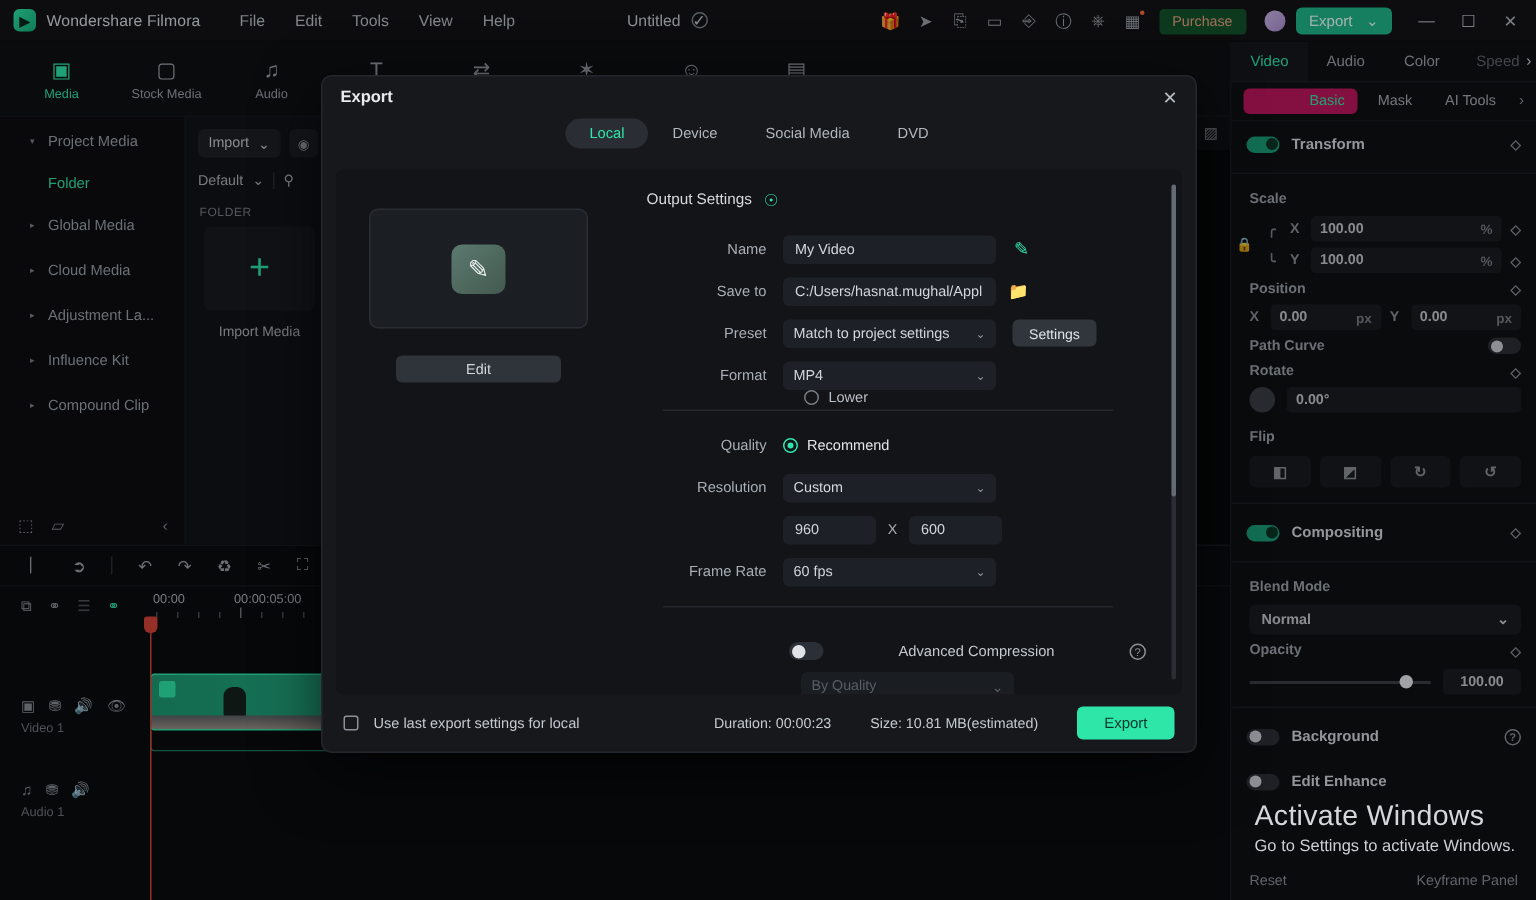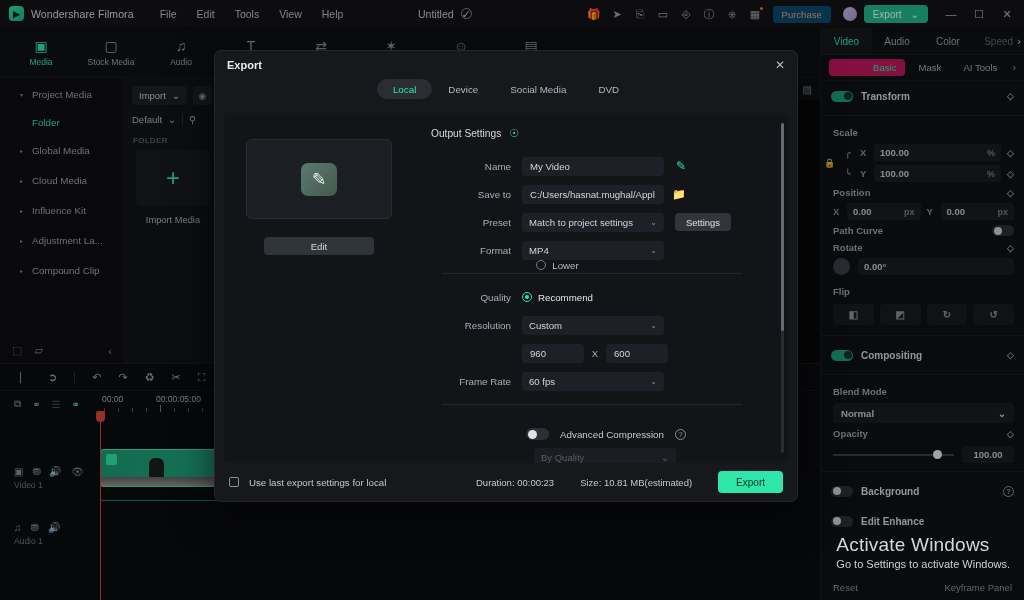--- a/index.html
+++ b/index.html
@@ -46,21 +46,21 @@
     width: 21px; height: 21px; display: flex; align-items: center; justify-content: center;
     color: #9aa1aa; font-size: 11px; border-radius: 3px; position: relative;
   }
   .tb-ic.gift { color: #2ee6a8; }
   .tb-ic .dot {
     position: absolute; top: 3px; right: 3px; width: 3px; height: 3px;
     border-radius: 50%; background: #ff6a3d;
   }
   .purchase-btn {
     height: 17px; padding: 0 9px; border-radius: 3px;
-    background: #0c4a6e; color: #e7a07e; font-size: 9.5px;
+    background: #14532d; color: #e7a07e; font-size: 9.5px;
     display: flex; align-items: center; margin: 0 5px;
   }
   .avatar-top {
     width: 14px; height: 14px; border-radius: 50%;
     background: linear-gradient(135deg,#cbb6e8,#a98fd0); margin: 0 5px;
   }
   .export-top {
     height: 18px; padding: 0 9px; border-radius: 4px;
     background: #1fb68a; color: #eafff7; font-size: 10px;
     display: flex; align-items: center; gap: 9px; margin-right: 8px;
@@ -409,21 +409,21 @@
   }
   .radio.sel { color: #e3e7ea; }
   .res-row { display: flex; align-items: center; height: 28px; }
   .res-in {
     width: 62px; height: 19px; background: #1d2026; border-radius: 4px;
     display: flex; align-items: center; padding: 0 8px;
     font-size: 9.6px; color: #d2d7dc;
   }
   .res-x { width: 22px; text-align: center; font-size: 9.5px; color: #a8aeb6; }
   .adv-row {
-    display: flex; align-items: center; gap: 11px; padding: 14px 0 0 112px;
+    display: flex; align-items: center; gap: 11px; padding: 14px 0 0 112px; justify-content: space-between;
   }
   .adv-tog {
     width: 23px; height: 12px; border-radius: 6px; background: #2b2f36; position: relative;
   }
   .adv-tog i {
     position: absolute; top: 1.5px; left: 1.5px; width: 9px; height: 9px;
     border-radius: 50%; background: #dfe3e7;
   }
   .adv-lab { font-size: 9.8px; color: #c4cad0; }
   .help-ic {
@@ -549,25 +549,25 @@
     <div class="ls-item">
       <span class="ls-caret">▸</span>
       <span>Global Media</span>
     </div>
     <div class="ls-item">
       <span class="ls-caret">▸</span>
       <span>Cloud Media</span>
     </div>
     <div class="ls-item">
       <span class="ls-caret">▸</span>
-      <span>Influence Kit</span>
+      <span>Adjustment La...</span>
     </div>
     <div class="ls-item">
       <span class="ls-caret">▸</span>
-      <span>Adjustment La...</span>
+      <span>Influence Kit</span>
     </div>
     <div class="ls-item">
       <span class="ls-caret">▸</span>
       <span>Compound Clip</span>
     </div>
     <div class="ls-foot">
       <span>⬚</span>
       <span>▱</span>
       <span class="spacer"></span>
       <span>‹</span>

